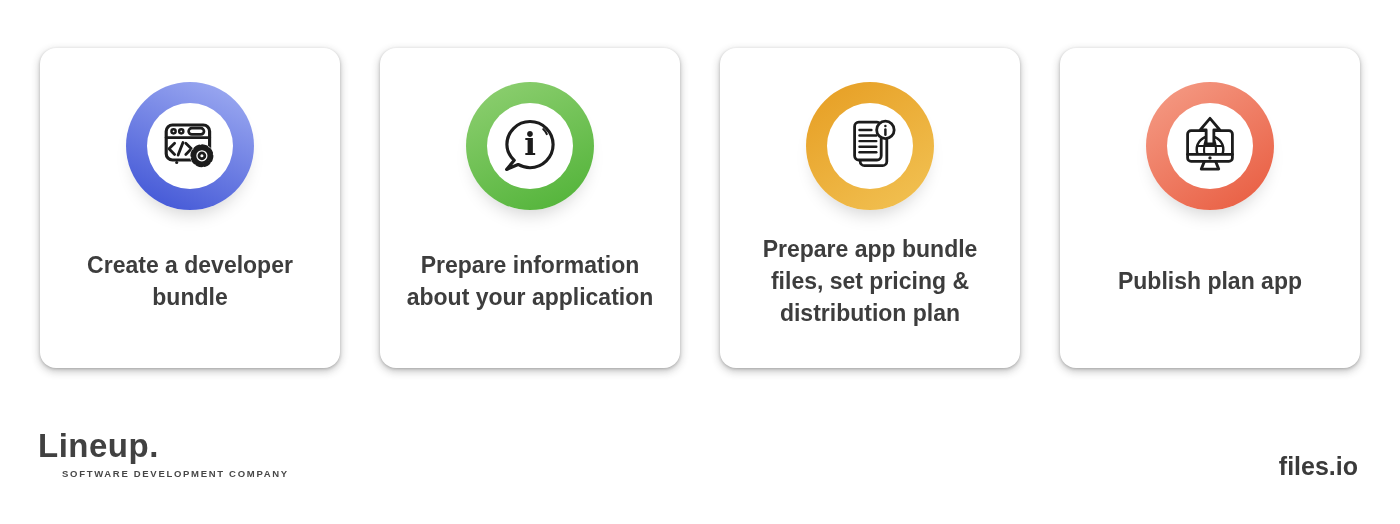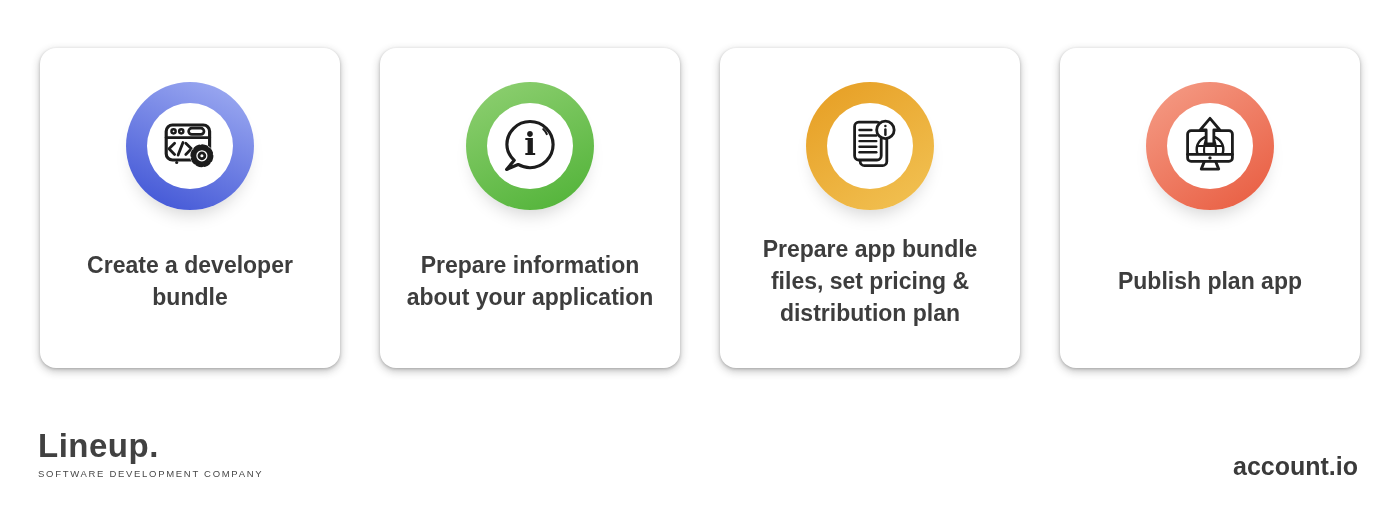--- a/index.html
+++ b/index.html
@@ -51,21 +51,21 @@
     text-align: center;
     padding: 0 18px 14px 18px;
     font-size: 23px;
     font-weight: 700;
     line-height: 1.38;
     color: #3d3d3d;
   }
 
   .footer-left { position: absolute; left: 38px; top: 427px; }
   .footer-logo { font-size: 33px; font-weight: 700; color: #414141; letter-spacing: 0.5px; }
-  .footer-tagline { font-size: 9.5px; font-weight: 400; letter-spacing: 1.7px; color: #474747; margin-top: 3px; text-transform: uppercase; }
+  .footer-tagline { font-size: 9.5px; font-weight: 700; letter-spacing: 1.7px; color: #474747; margin-top: 3px; text-transform: uppercase; margin-left: 24px; }
   .footer-right { position: absolute; right: 42px; top: 452px; font-size: 25px; font-weight: 700; color: #3a3a3a; }
 </style>
 </head>
 <body>
 
 <div class="steps-row">
 
   <div class="card">
     <div class="ring" style="background: linear-gradient(205deg, rgb(163, 176, 243), rgb(59, 80, 212));">
       <div class="ring-inner">
@@ -146,13 +146,13 @@
     </div>
     <div class="card-label">Publish plan app</div>
   </div>
 
 </div>
 
 <div class="footer-left">
   <div class="footer-logo">Lineup.</div>
   <div class="footer-tagline">SOFTWARE DEVELOPMENT COMPANY</div>
 </div>
-<div class="footer-right">account.io</div>
+<div class="footer-right">files.io</div>
 
 </body></html>

